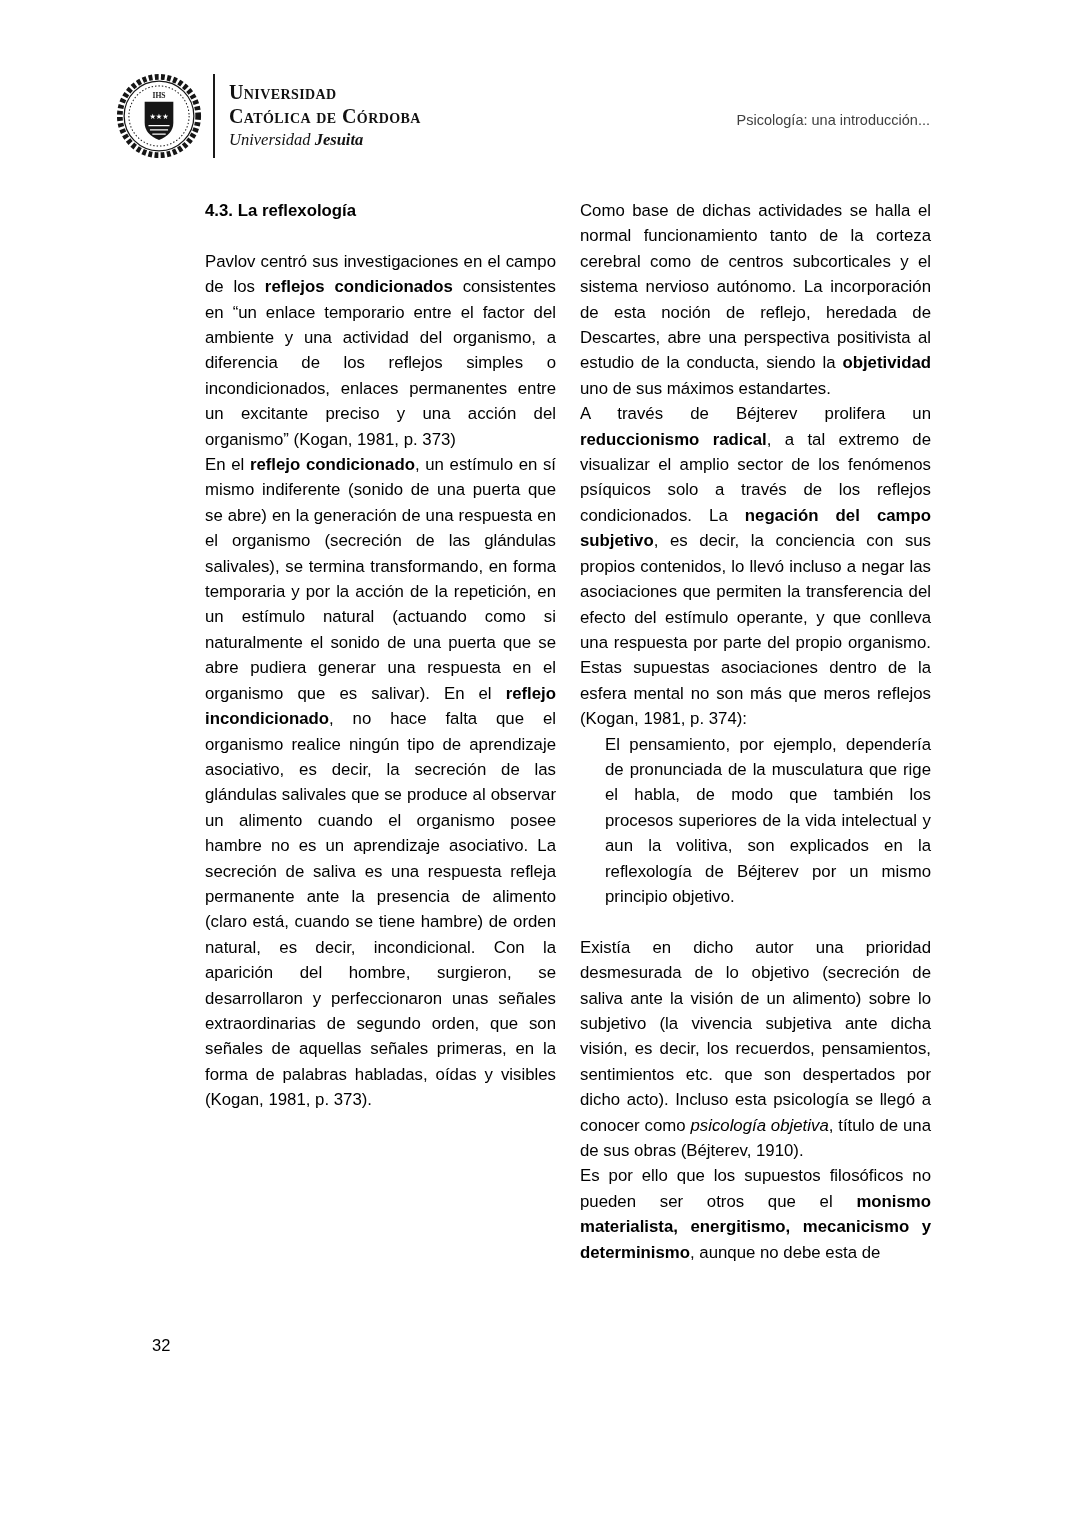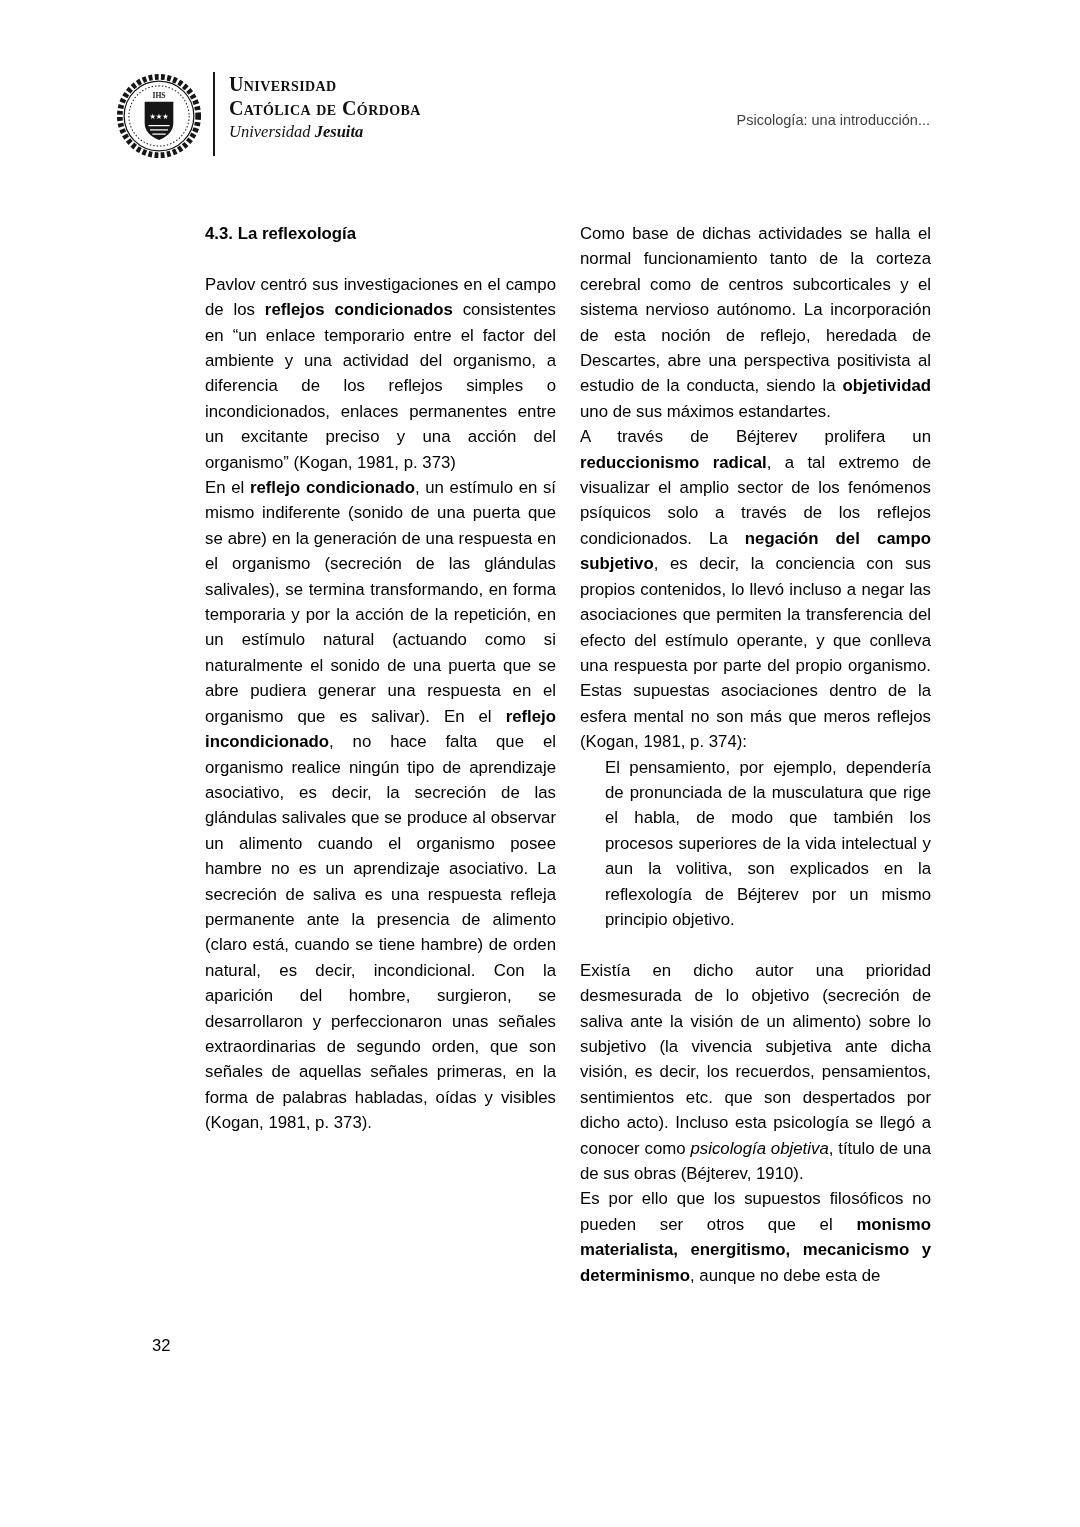--- a/index.html
+++ b/index.html
@@ -12,21 +12,21 @@
     font-family: "Liberation Sans", sans-serif;
     color: #000000;
     overflow: hidden;
   }
   
   .brand {
     position: absolute;
     top: 72px;
     left: 116px;
     display: flex;
-    align-items: flex-start;
+    align-items: center;
   }
   .seal { width: 86px; height: 88px; display: block; }
   .header-rule {
     width: 2px;
     height: 84px;
     background: #191919;
     margin-left: 11px;
     margin-right: 14px;
   }
   .univ-text { font-family: "Liberation Serif", serif; }
@@ -53,21 +53,20 @@
     color: #404040;
   }
   
   .columns {
     position: absolute;
     top: 198px;
     left: 205px;
     width: 727px;
     display: flex;
     gap: 24px;
-    margin-top: 23px;
   }
   .col {
     width: 351px;
     flex: 0 0 351px;
     font-size: 16.8px;
     line-height: 25.4px;
     text-align: justify;
     color: #000000;
   }
   .section-heading {

